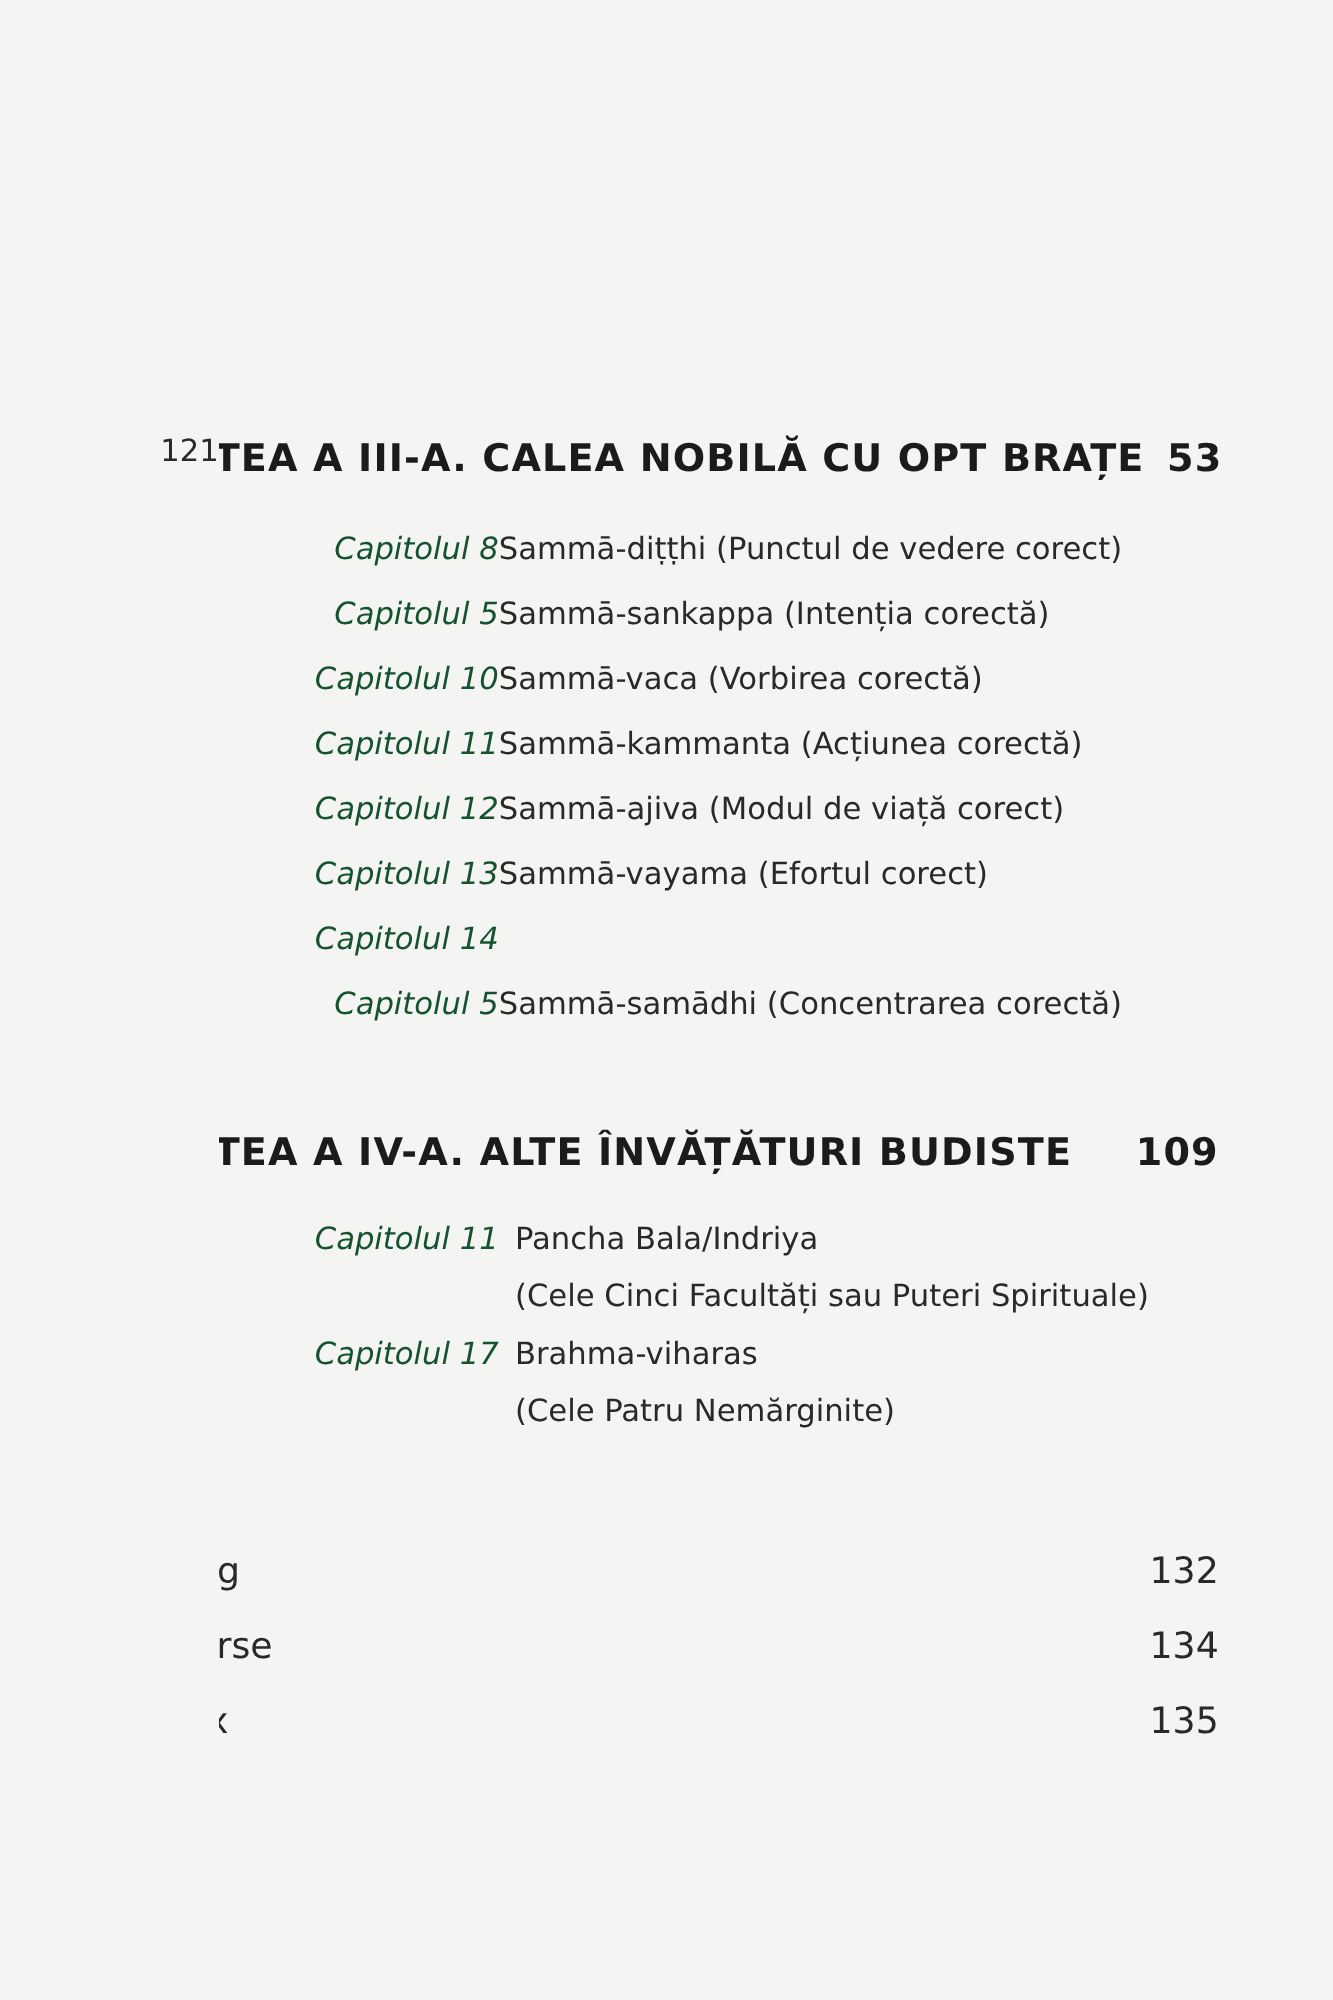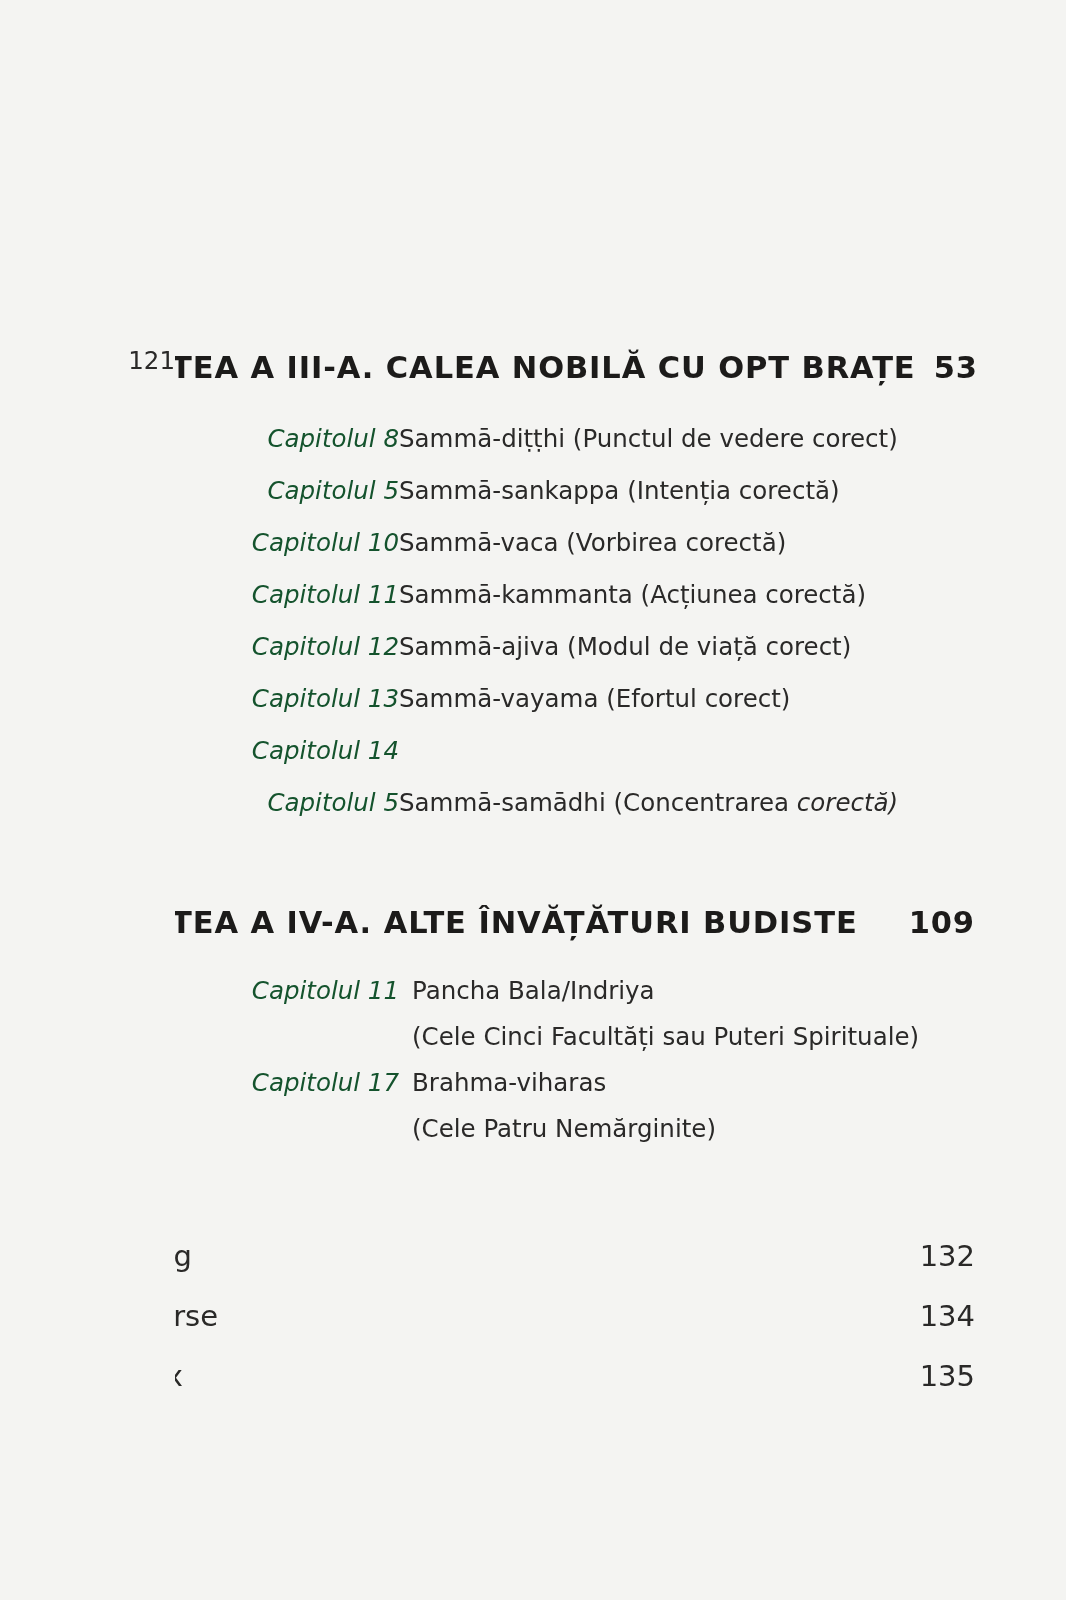--- a/index.html
+++ b/index.html
@@ -65,21 +65,20 @@
     color: #14532d;
     text-align: right;
     white-space: nowrap;
     flex: 0 0 auto;
   }
   .entry .title {
     flex: 1 1 auto;
     white-space: nowrap;
   }
   .entry .title .ital {
-    font-style: italic;
   }
   .entry .page {
     flex: 0 0 auto;
     text-align: right;
     padding-left: 14px;
     white-space: nowrap;
   }
 
   
   .entry .label {

